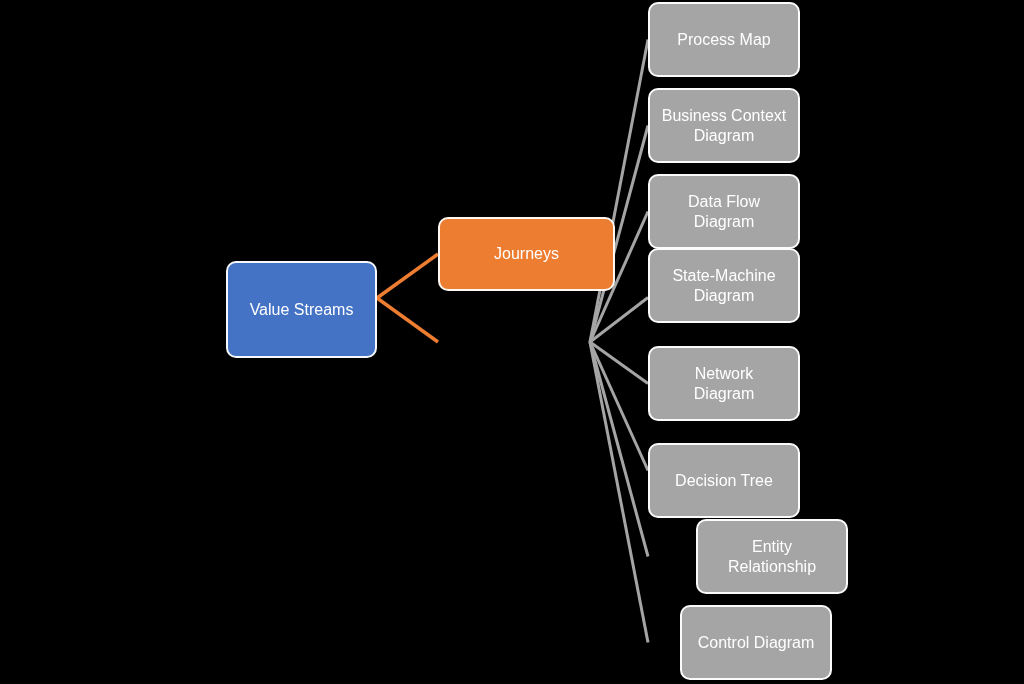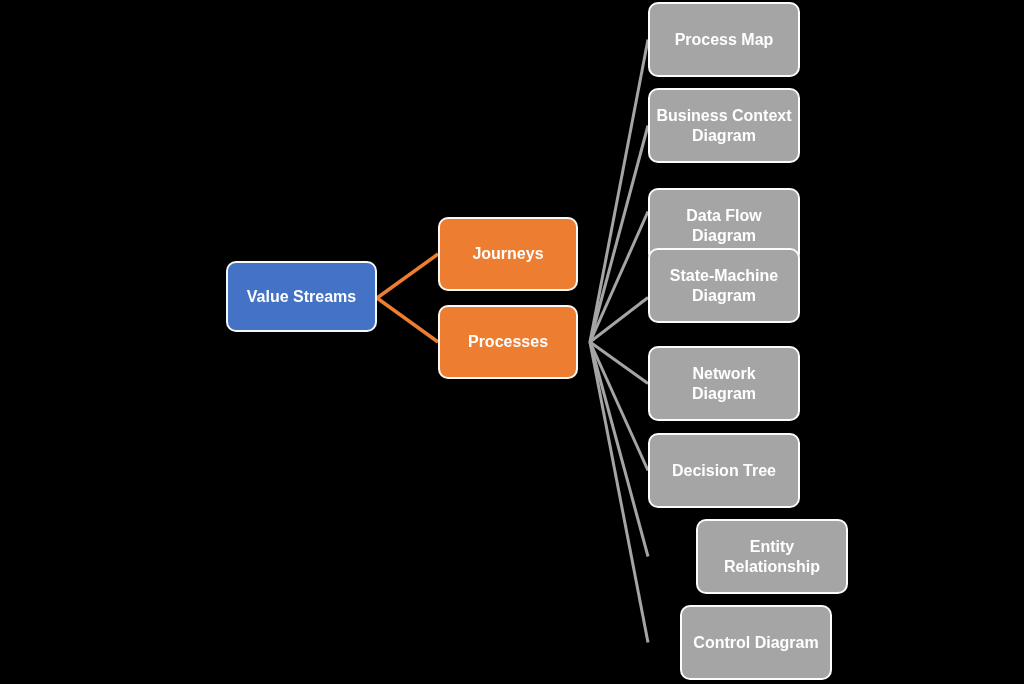--- a/index.html
+++ b/index.html
@@ -24,33 +24,32 @@
     border: 2px solid rgba(255,255,255,0.95);
     border-radius: 10px;
     display: flex;
     align-items: center;
     justify-content: center;
     text-align: center;
     color: #FFFFFF;
     font-size: 16px;
     line-height: 1.25;
     white-space: pre-line;
-    font-weight: bold;
   }
-  .node.root { background: #4472C4; left: 226px; top: 261px; width: 151px; height: 71px; }
-  .node.mid  { background: #ED7D31; width: 140px; height: 74px; left: 438px; }
+  .node.root { background: #4472C4; left: 226px; top: 261px; width: 151px; height: 97px; }
+  .node.mid  { background: #ED7D31; width: 177px; height: 74px; left: 438px; }
   .node.mid.j { top: 217px; }
   .node.mid.p { top: 305px; }
   .node.leaf { background: #A5A5A5; left: 648px; width: 152px; height: 75px; }
   .leaf.l0 { top: 2px; }
   .leaf.l1 { top: 88px; }
-  .leaf.l2 { top: 188px; }
+  .leaf.l2 { top: 174px; }
   .leaf.l3 { top: 248px; }
   .leaf.l4 { top: 346px; }
-  .leaf.l5 { top: 433px; }
+  .leaf.l5 { top: 443px; }
   .leaf.l6 { top: 519px; margin-left: 48px; }
   .leaf.l7 { top: 605px; margin-left: 32px; }
 </style>
 </head>
 <body>
 
 <div class="canvas">
 
   <svg class="connectors" viewBox="0 0 1024 684" aria-hidden="true">
     <line class="orange" x1="377" y1="298" x2="438" y2="254"></line>
@@ -64,23 +63,20 @@
     <line class="gray" x1="590" y1="342" x2="648" y2="556.5"></line>
     <line class="gray" x1="590" y1="342" x2="648" y2="642.5"></line>
   </svg>
 
   <div class="node root">
     <span>Value Streams</span>
   </div>
 
   <div class="node mid j">
     <span>Journeys</span>
-  </div>
-  <div class="node mid p">
-    <span>Processes</span>
   </div>
 
   <div class="node leaf l0">
     <span>Process Map</span>
   </div>
   <div class="node leaf l1">
     <span>Business Context
 Diagram</span>
   </div>
   <div class="node leaf l2">

